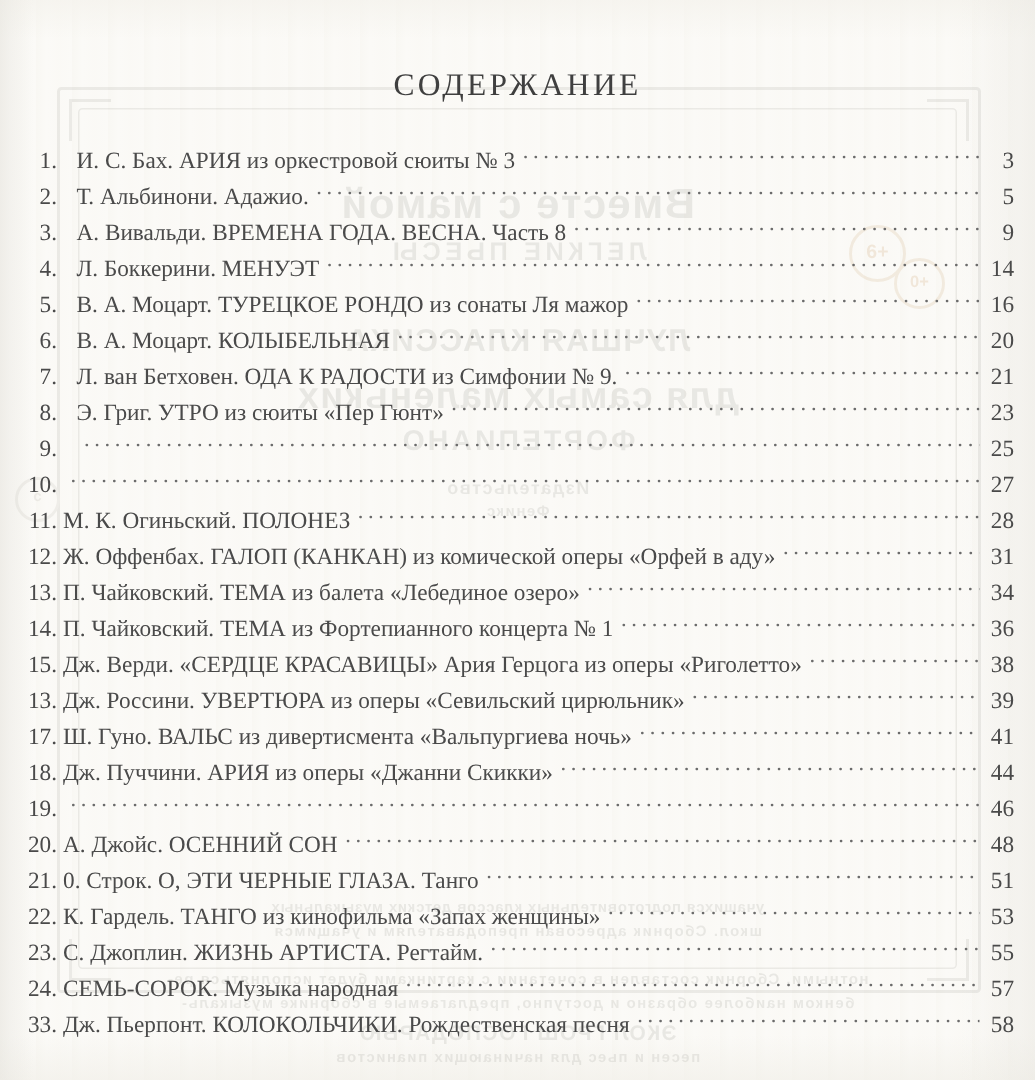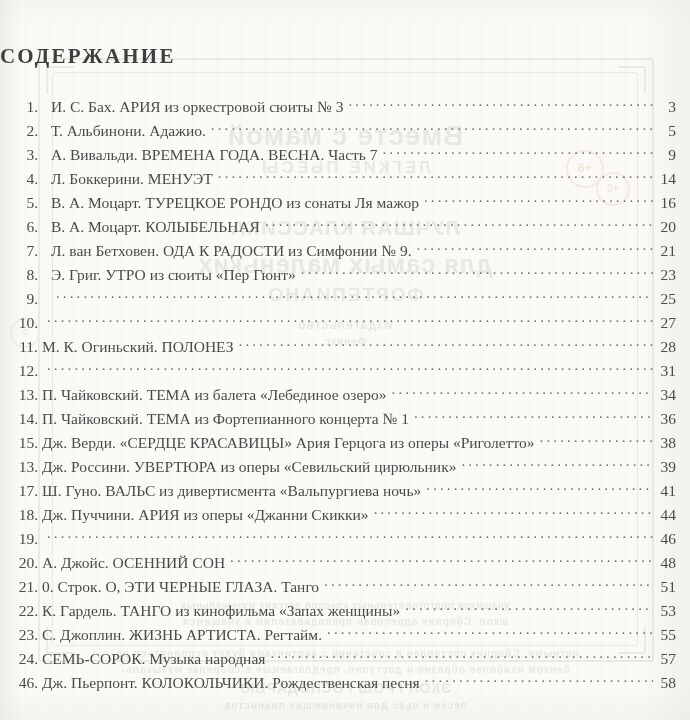--- a/index.html
+++ b/index.html
@@ -106,22 +106,23 @@
     text-align: center;
     font-family: "Liberation Sans", "DejaVu Sans", sans-serif;
   }
   .bleed-seal.two { left: 596px; top: 172px; width: 30px; height: 30px; line-height: 28px; font-size: 11px; }
   .bleed-seal.three { left: 10px; top: 318px; width: 26px; height: 26px; line-height: 24px; font-size: 10px; border-color: #b6b2a8; color: #a6a298; }
 
   
   .title {
     position: relative;
     z-index: 3;
+    text-align: center;
     font-size: 21px;
-    font-weight: bold;
+    font-weight: normal;
     letter-spacing: 2.2px;
     color: #3f3f3f;
     padding-top: 30px;
     font-family: "Liberation Serif", "DejaVu Serif", serif;
   }
 
   
   .toc {
     position: relative;
     z-index: 3;
@@ -225,21 +226,21 @@
     <li class="toc-row">
       <span class="toc-num">2.</span>
       <span class="toc-gap wide"></span>
       <span class="toc-title">Т. Альбинони. Адажио.</span>
       <span class="toc-dots"></span>
       <span class="toc-page">5</span>
     </li>
     <li class="toc-row">
       <span class="toc-num">3.</span>
       <span class="toc-gap wide"></span>
-      <span class="toc-title">А. Вивальди. ВРЕМЕНА ГОДА. ВЕСНА. Часть 7</span>
+      <span class="toc-title">А. Вивальди. ВРЕМЕНА ГОДА. ВЕСНА. Часть 8</span>
       <span class="toc-dots"></span>
       <span class="toc-page">9</span>
     </li>
     <li class="toc-row">
       <span class="toc-num">4.</span>
       <span class="toc-gap wide"></span>
       <span class="toc-title">Л. Боккерини. МЕНУЭТ</span>
       <span class="toc-dots"></span>
       <span class="toc-page">14</span>
     </li>
@@ -286,20 +287,21 @@
     <li class="toc-row">
       <span class="toc-num">11.</span>
       <span class="toc-gap narrow"></span>
       <span class="toc-title">М. К. Огиньский. ПОЛОНЕЗ</span>
       <span class="toc-dots"></span>
       <span class="toc-page">28</span>
     </li>
     <li class="toc-row">
       <span class="toc-num">12.</span>
       <span class="toc-gap narrow"></span>
+      <span class="toc-title">Ж. Оффенбах. ГАЛОП (КАНКАН) из комической оперы «Орфей в аду»</span>
       <span class="toc-dots"></span>
       <span class="toc-page">31</span>
     </li>
     <li class="toc-row">
       <span class="toc-num">13.</span>
       <span class="toc-gap narrow"></span>
       <span class="toc-title">П. Чайковский. ТЕМА из балета «Лебединое озеро»</span>
       <span class="toc-dots"></span>
       <span class="toc-page">34</span>
     </li>
@@ -373,19 +375,19 @@
       <span class="toc-page">55</span>
     </li>
     <li class="toc-row">
       <span class="toc-num">24.</span>
       <span class="toc-gap narrow"></span>
       <span class="toc-title">СЕМЬ-СОРОК. Музыка народная</span>
       <span class="toc-dots"></span>
       <span class="toc-page">57</span>
     </li>
     <li class="toc-row">
-      <span class="toc-num">46.</span>
+      <span class="toc-num">33.</span>
       <span class="toc-gap narrow"></span>
       <span class="toc-title">Дж. Пьерпонт. КОЛОКОЛЬЧИКИ. Рождественская песня</span>
       <span class="toc-dots"></span>
       <span class="toc-page">58</span>
     </li>
   </ul>
 
 </body></html>

